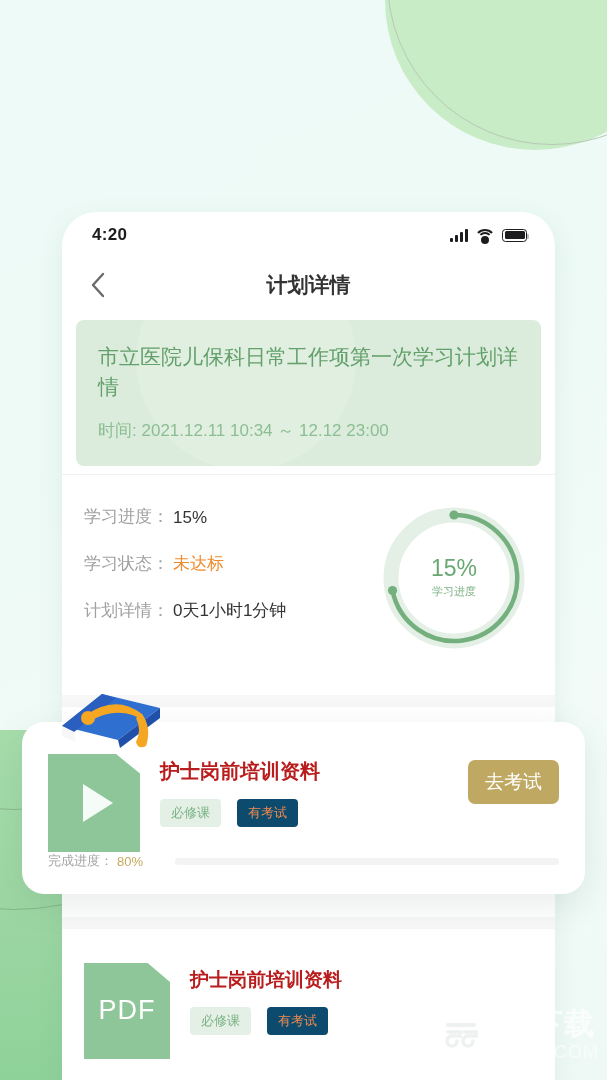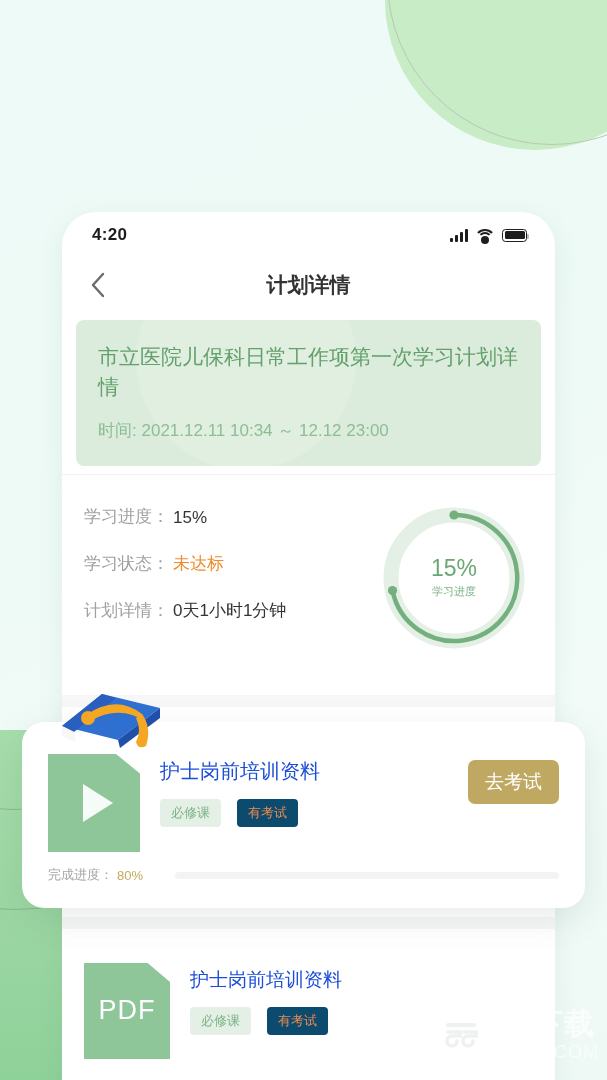--- a/index.html
+++ b/index.html
@@ -99,29 +99,29 @@
   .course-list{padding:0 0 10px;}
   .course-item{padding:26px 22px 0;position:relative;}
   .course-top{display:flex;align-items:flex-start;}
   .course-thumb{width:86px;height:96px;flex:0 0 86px;background:#8ec69a;position:relative;
     display:flex;align-items:center;justify-content:center;
     clip-path:polygon(0 0,74% 0,100% 20%,100% 100%,0 100%);}
   .thumb-play{width:0;height:0;border-left:30px solid #f5fbf6;
     border-top:19px solid transparent;border-bottom:19px solid transparent;margin-left:8px;}
   .thumb-pdf{color:#ffffff;font-size:27px;letter-spacing:1px;}
   .course-meta{flex:1;padding-left:20px;padding-top:4px;}
-  .course-name{font-size:19px;color:#1d4ed8;font-weight:400;}
+  .course-name{font-size:19px;color:#b91c1c;font-weight:700;}
   .course-badges{margin-top:14px;display:flex;gap:16px;align-items:center;}
   .badge{font-size:13px;padding:5px 11px;border-radius:4px;}
   .badge.req{background:#e4f0e6;color:#7bb285;font-family:Liberation Mono, monospace;}
   .badge.exam{background:#0c4a6e;color:#ef8b4f;}
   .course-cta{margin-left:auto;align-self:flex-start;margin-top:6px;}
   .btn-exam{background:#bfa861;color:#fff;font-size:19px;border:none;border-radius:7px;
     padding:9px 17px;cursor:pointer;font-family:inherit;}
-  .course-prog{display:flex;align-items:center;margin-top:14px;}
+  .course-prog{display:flex;align-items:center;margin-top:0;}
   .prog-label{font-size:13px;color:#a5a5a5;white-space:nowrap;}
   .prog-pct{font-size:13px;color:#c4a95f;margin-left:4px;}
   .prog-track{flex:1;height:7px;background:#f2f3f2;border-radius:4px;margin-left:28px;
     overflow:hidden;}
   .prog-fill{height:100%;background:#cfbd83;border-radius:4px;}
 
   .card-divider{height:12px;background:#f7f7f7;margin-top:24px;}
 
   
   .float-card{position:absolute;left:22px;top:722px;width:563px;

